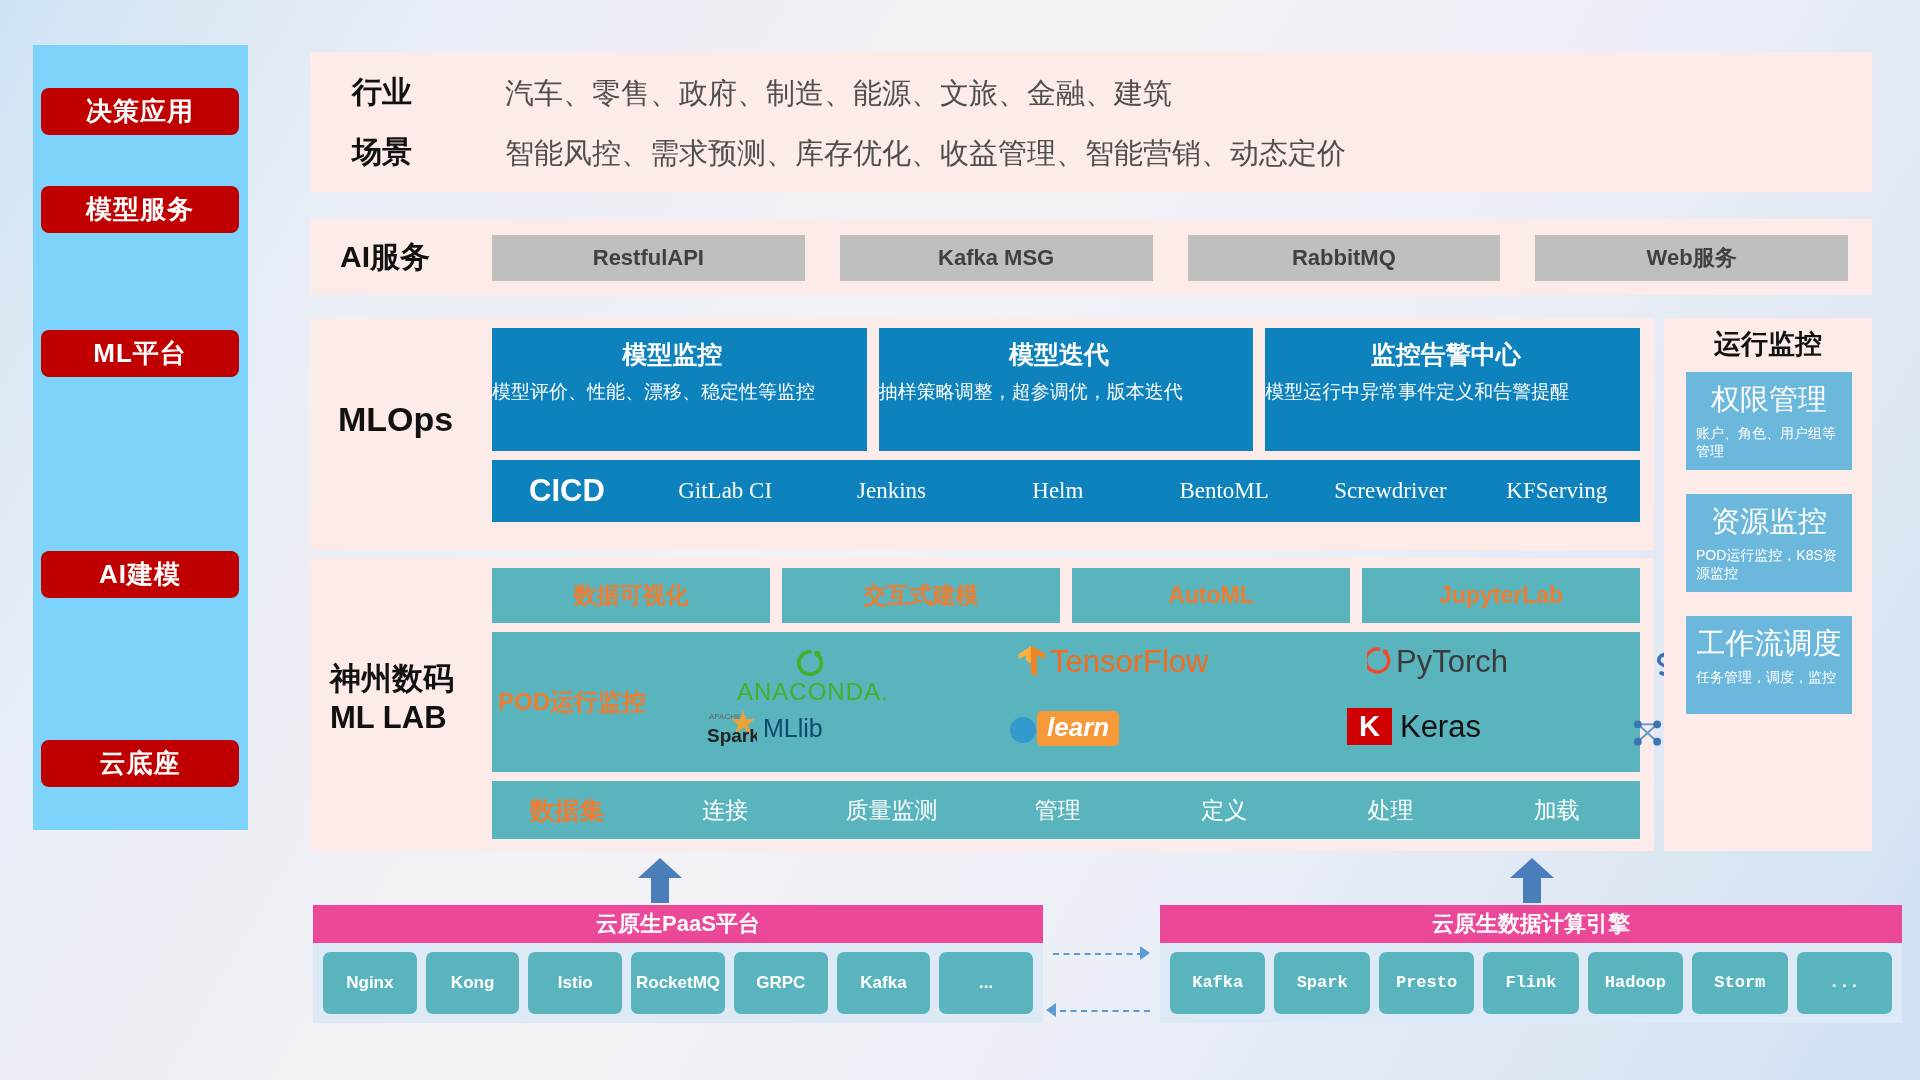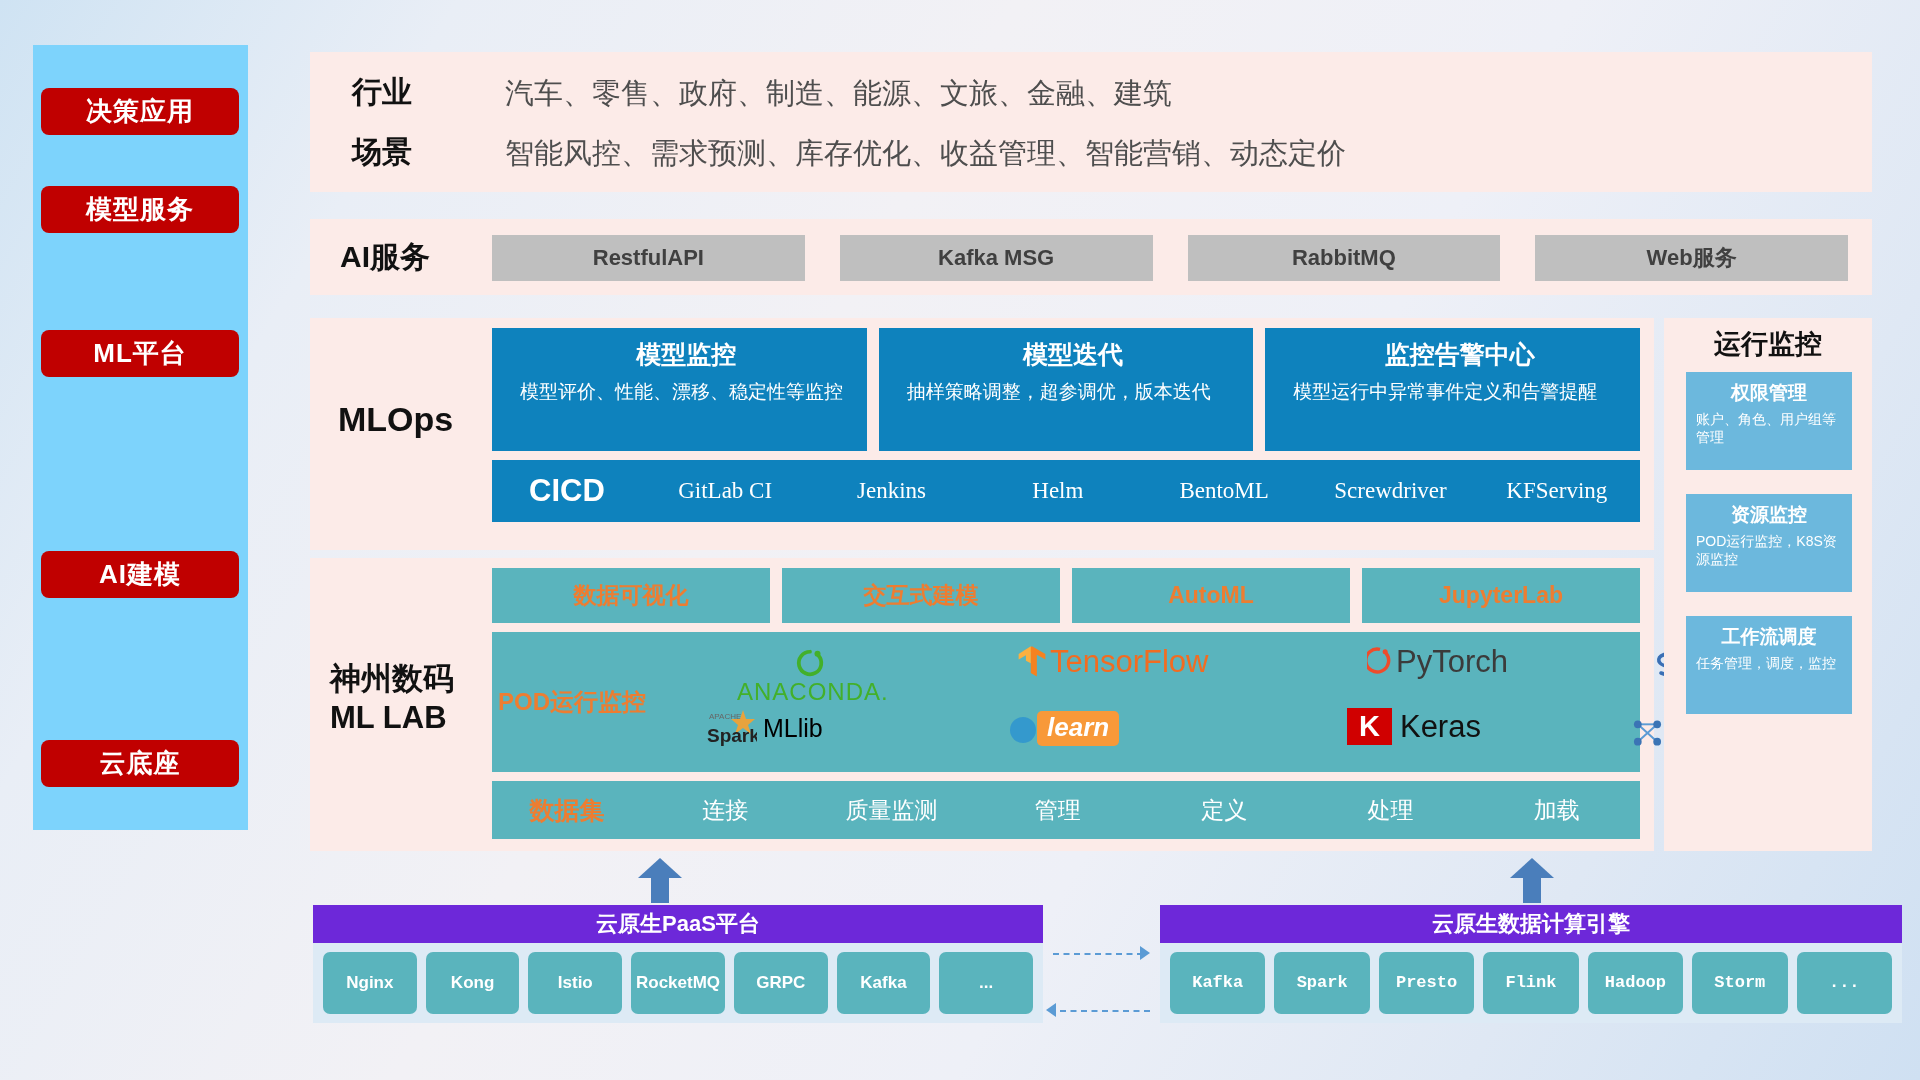--- a/index.html
+++ b/index.html
@@ -38,21 +38,21 @@
   #svc-label{left:340px;top:232px;font-size:30px;width:140px;justify-content:flex-start;height:50px;}
   #svc-chips{position:absolute;left:492px;top:235px;width:1356px;height:46px;display:flex;gap:35px;}
   .svc-chip{
     flex:1;background:#bfbfbf;color:#404040;font-size:22px;font-weight:bold;
     display:flex;align-items:center;justify-content:center;
   }
   
   #band-mlops{left:310px;top:318px;width:1344px;height:232px;}
   #mlops-label{left:338px;top:400px;font-size:34px;}
   #mlops-cards{position:absolute;left:492px;top:328px;width:1148px;height:123px;display:flex;gap:12px;}
-  .ops-card{flex:1;background:#0e82bd;color:#fff;padding:10px 14px 0 28px;box-sizing:border-box;}
+  .ops-card{flex:1;background:#0e82bd;color:#fff;padding:10px 14px 0 0;box-sizing:border-box;}
   .ops-card .t{font-size:25px;font-weight:bold;text-align:center;margin-bottom:8px;}
   .ops-card .d{font-size:19px;line-height:1.35;}
   #cicd-bar{
     position:absolute;left:492px;top:460px;width:1148px;height:62px;
     background:#0e82bd;display:flex;align-items:center;color:#fff;
   }
   #cicd-title{width:150px;text-align:center;font-size:31px;font-weight:bold;flex:none;}
   #cicd-items{flex:1;display:flex;}
   .cicd-item{
     flex:1;text-align:center;font-size:23px;line-height:30px;
@@ -71,26 +71,26 @@
   #eco-logos{flex:1;height:100%;position:relative;}
   .logo{position:absolute;display:flex;align-items:center;}
   #data-bar{position:absolute;left:492px;top:781px;width:1148px;height:58px;background:#5ab4bd;display:flex;align-items:center;color:#fff;}
   #data-title{width:150px;flex:none;text-align:center;color:#ed7d31;font-size:25px;font-weight:bold;}
   #data-items{flex:1;display:flex;}
   .data-item{flex:1;text-align:center;font-size:23px;color:#fff;}
   
   #band-monitor{left:1664px;top:318px;width:208px;height:533px;}
   #monitor-title{position:absolute;left:1664px;top:326px;width:208px;text-align:center;font-size:27px;font-weight:bold;color:#111;}
   .mon-card{position:absolute;left:1686px;width:166px;background:#6cb8dd;color:#fff;box-sizing:border-box;padding:8px 10px;}
-  .mon-card .t{font-size:19px;font-weight:bold;text-align:center;margin-bottom:4px;}
+  .mon-card .t{font-size:29px;font-weight:normal;text-align:center;margin-bottom:4px;}
   .mon-card .d{font-size:14px;line-height:1.3;}
   
   #paas-panel{position:absolute;left:313px;top:905px;width:730px;height:118px;background:#ddeaf5;}
   #dce-panel{position:absolute;left:1160px;top:905px;width:742px;height:118px;background:#ddeaf5;font-family:Liberation Mono, monospace;}
-  .cloud-head{height:38px;background:#6d28d9;color:#fff;display:flex;align-items:center;justify-content:center;font-size:22px;font-weight:bold;}
+  .cloud-head{height:38px;background:#ec4899;color:#fff;display:flex;align-items:center;justify-content:center;font-size:22px;font-weight:bold;}
   .cloud-chips{display:flex;gap:9px;padding:9px 10px;box-sizing:border-box;height:80px;}
   .cloud-chip{
     flex:1;background:#5ab4bd;color:#fff;border-radius:7px;font-size:17px;font-weight:bold;
     display:flex;align-items:center;justify-content:center;text-align:center;line-height:1.15;
   }
   .arrow-wrap{position:absolute;width:44px;height:45px;}
   .arrow-wrap .stem{position:absolute;left:13px;top:16px;width:18px;height:29px;background:#4a7ebb;}
   .arrow-wrap .head{position:absolute;left:0;top:0;width:0;height:0;border-left:22px solid transparent;border-right:22px solid transparent;border-bottom:20px solid #4a7ebb;}
   .dash-line{position:absolute;height:0;border-top:2px dashed #5b9bd5;}
   .dash-head{position:absolute;width:0;height:0;}
@@ -205,21 +205,21 @@
       </svg>
       <span style="color:#3a6fb5;font-size:30px;font-weight:bold;letter-spacing:-1px;">sas</span>
     </div>
 
     <div class="logo" style="left:55px;top:76px;">
       <svg width="50" height="40" viewBox="0 0 50 40">
         <text x="2" y="11" font-size="8" fill="#666" font-family="Liberation Sans, sans-serif">APACHE</text>
         <polygon points="36,2 39,11 48,11 41,17 44,26 36,20 28,26 31,17 24,11 33,11" fill="#e8a33d"></polygon>
         <text x="0" y="34" font-size="19" font-weight="bold" fill="#222" font-family="Liberation Sans, sans-serif">Spark</text>
       </svg>
-      <span style="color:#000000;font-size:25px;margin-left:6px;">MLlib</span>
+      <span style="color:#0c4a6e;font-size:25px;margin-left:6px;">MLlib</span>
     </div>
 
     <div class="logo" style="left:355px;top:78px;">
       <svg width="36" height="36" viewBox="0 0 36 36">
         <circle cx="16" cy="20" r="13" fill="#3499cd"></circle>
       </svg>
       <span style="background:#f89939;color:#fff;font-size:26px;font-style:italic;font-weight:bold;padding:1px 10px 3px 10px;border-radius:5px;margin-left:-6px;">learn</span>
     </div>
 
     <div class="logo" style="left:695px;top:76px;">

